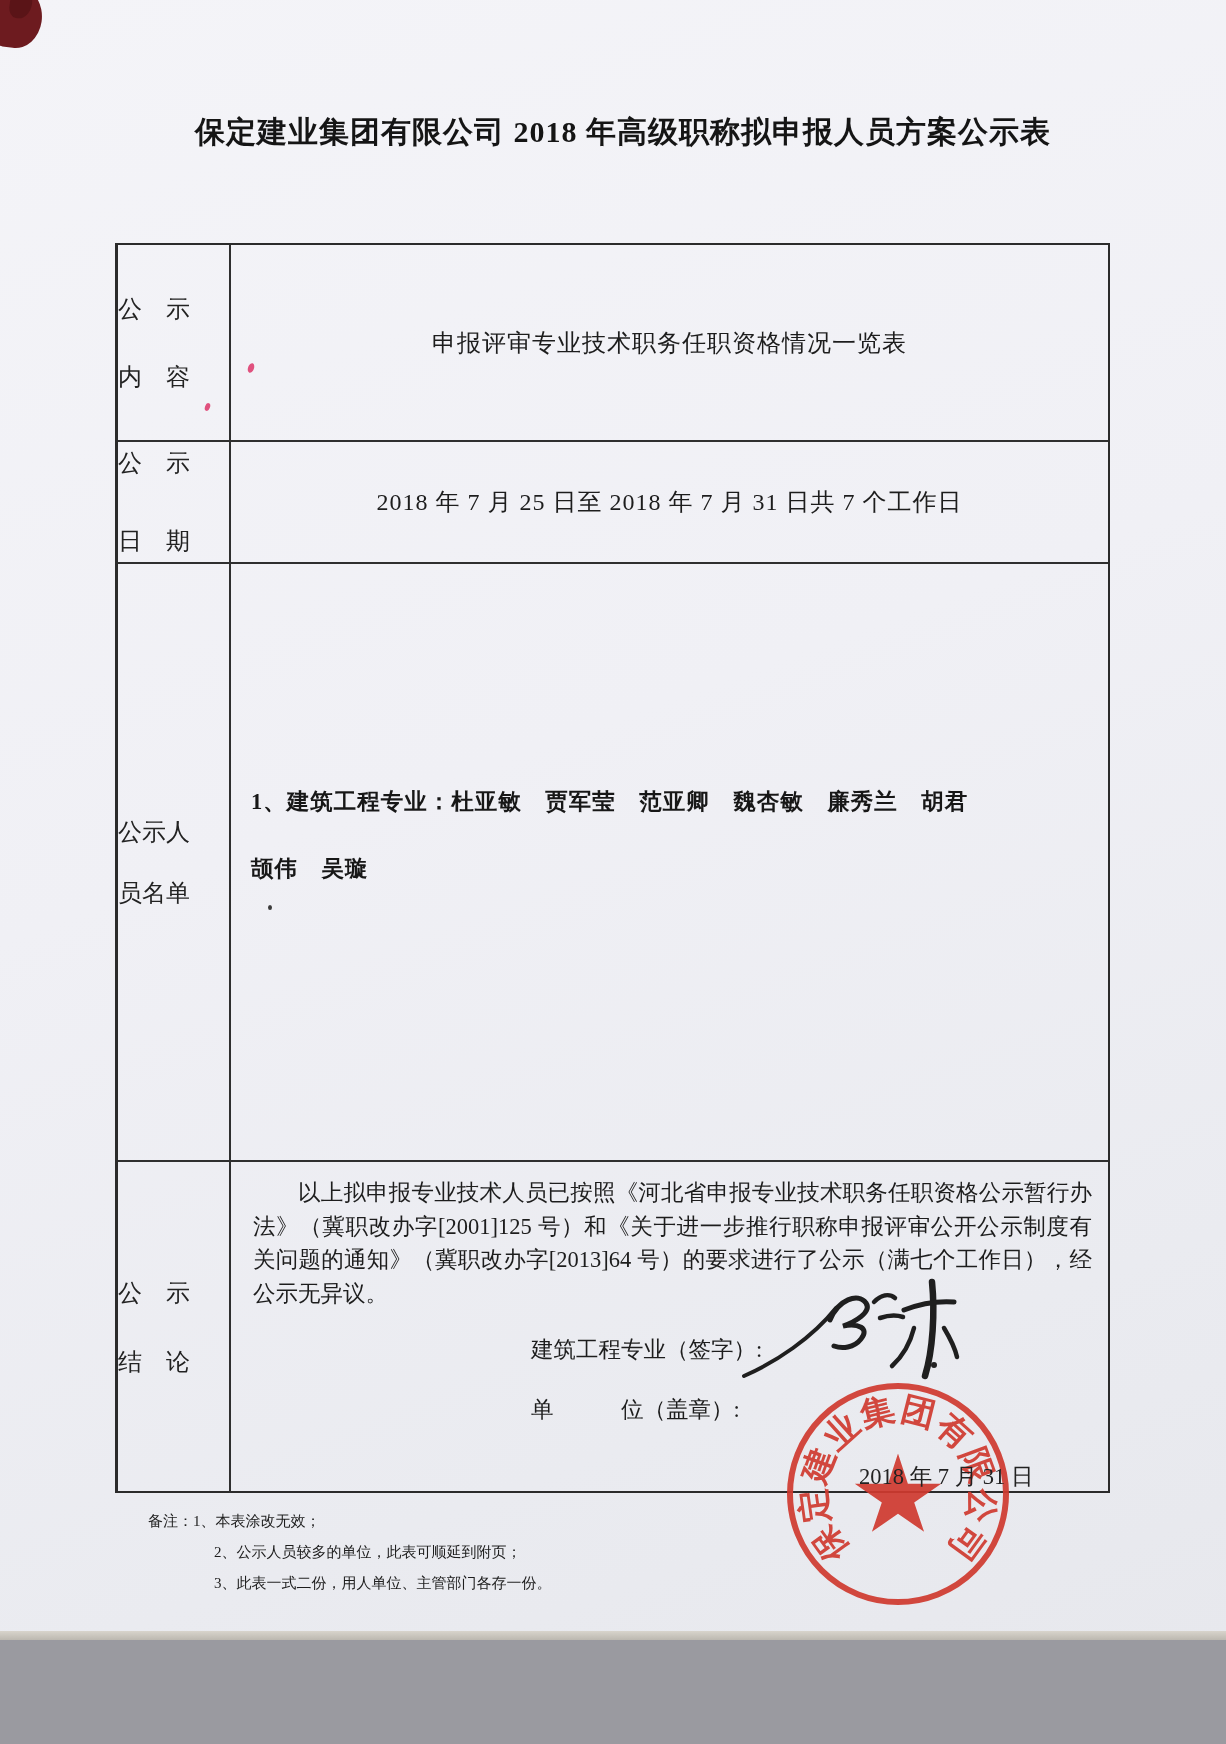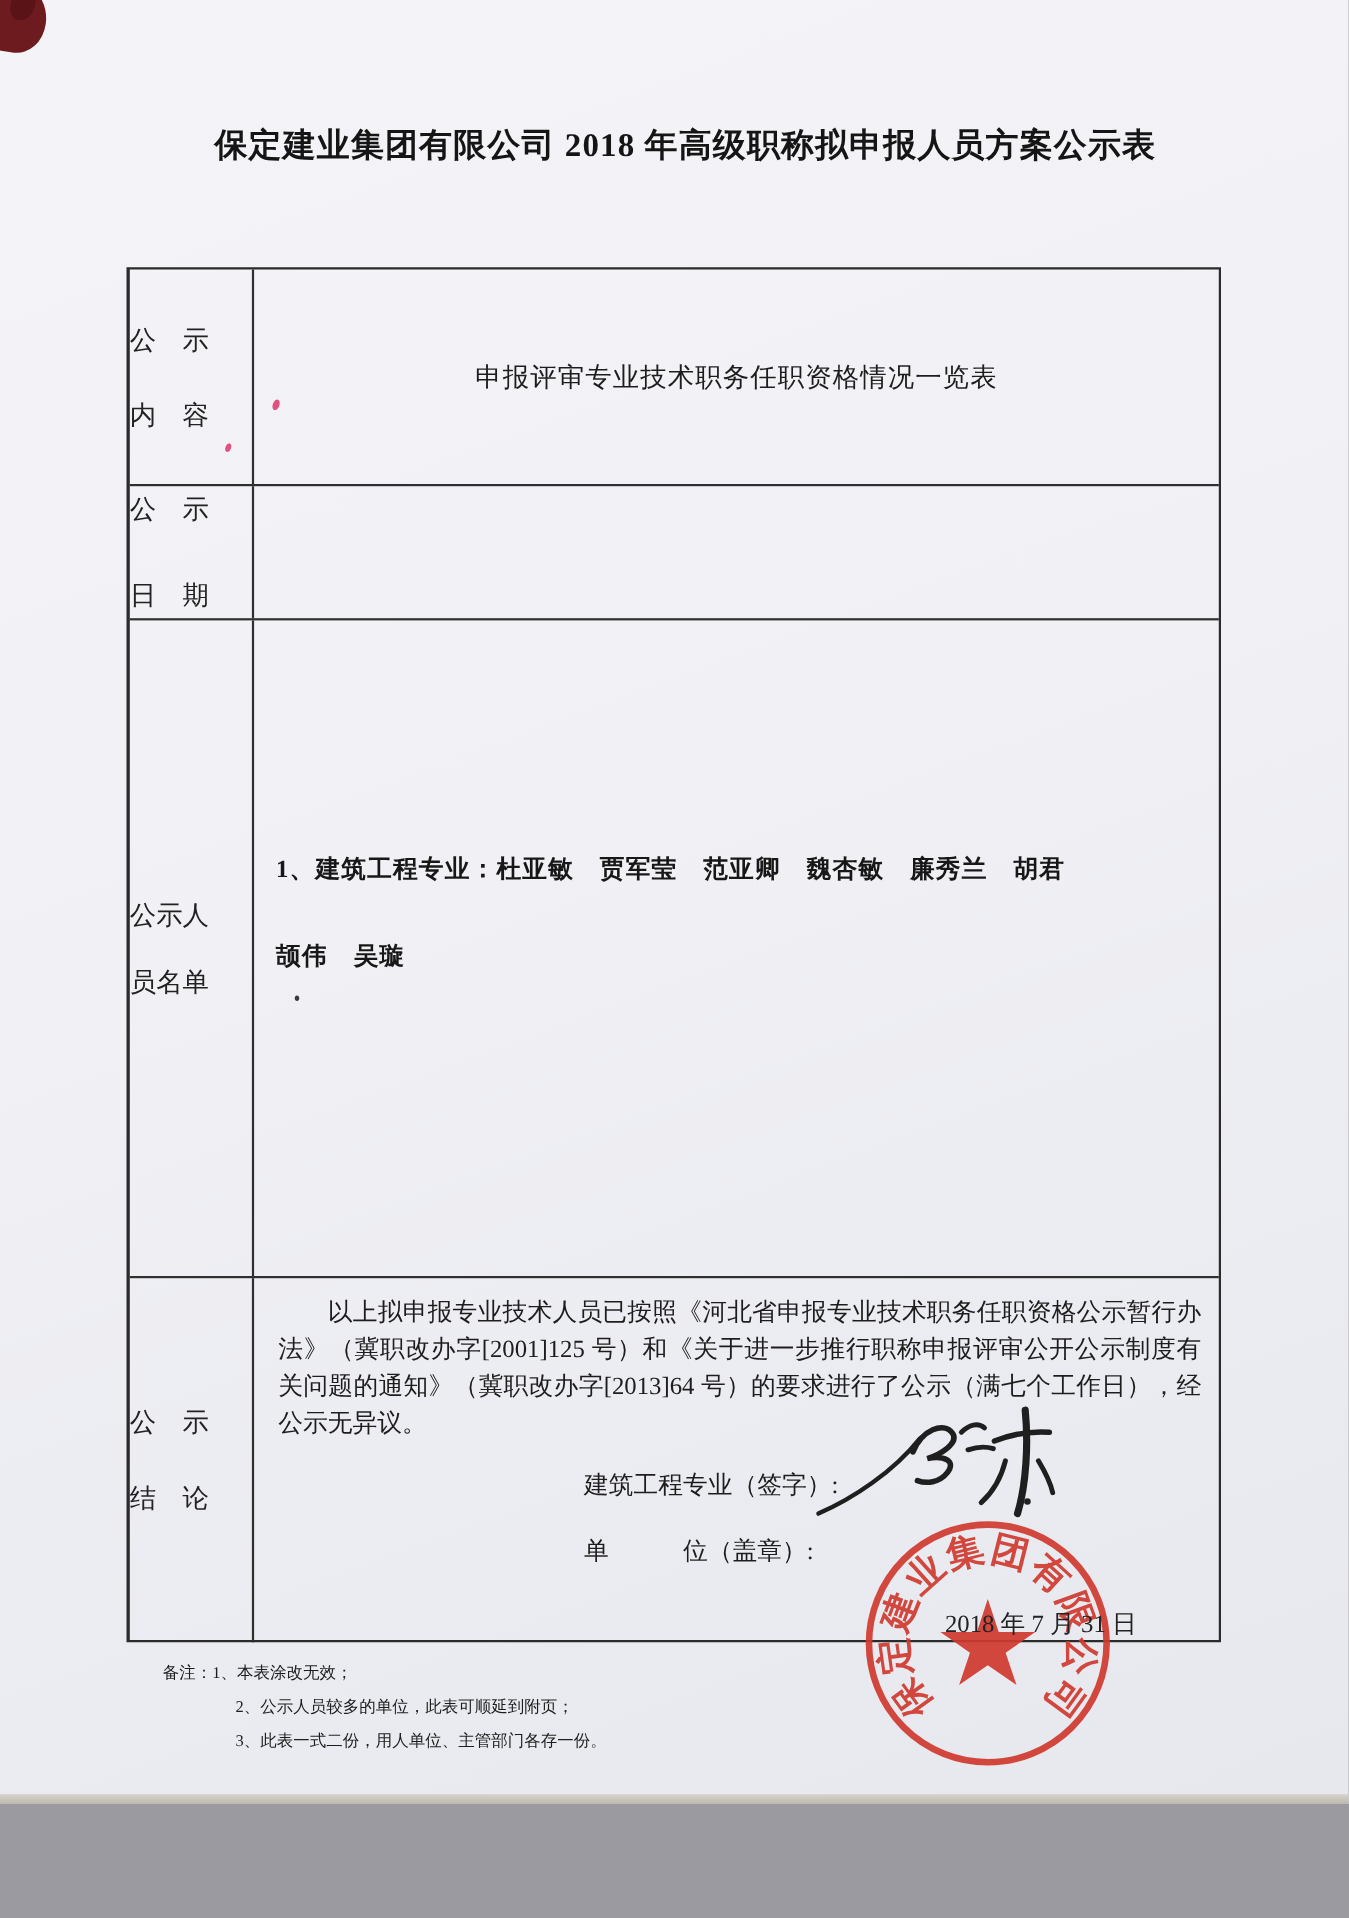--- a/index.html
+++ b/index.html
@@ -62,21 +62,21 @@
   .row-4 .label-cell{row-gap:37px;}
   .content-cell{
     position:absolute;left:113px;top:0;bottom:0;right:0;border-radius:13px;
   }
   .center-text{
     position:absolute;left:0;top:0;width:100%;height:100%;
     display:flex;align-items:center;justify-content:center;
     font-size:24px;letter-spacing:1px;color:#1d1d1d;
   }
   .names-line{position:absolute;left:20px;font-size:22.5px;font-weight:700;color:#171717;letter-spacing:1px;}
-  .names-line.l1{top:210px;text-align:center;}
+  .names-line.l1{top:222px;text-align:center;}
   .names-line.l2{top:289px;}
 
   .conclusion-par{
     margin:0;padding:14px 16px 0 22px;
     font-size:22.5px;line-height:33.5px;text-indent:2em;
     text-align:justify;color:#1d1d1d;
   }
   .sign-label{position:absolute;left:300px;top:172px;font-size:22.5px;color:#1d1d1d;}
   .seal-label{position:absolute;left:300px;top:232px;font-size:22.5px;color:#1d1d1d;}
   .date-line{position:absolute;left:628px;top:299px;font-size:22.5px;color:#222;z-index:6;}
@@ -131,20 +131,23 @@
       </div>
       <div class="content-cell">
         <div class="center-text">申报评审专业技术职务任职资格情况一览表</div>
       </div>
     </div>
 
     <div class="form-row row-2">
       <div class="label-cell">
         <div>公　示</div>
         <div>日　期</div>
+      </div>
+      <div class="content-cell">
+        <div class="center-text">2018 年 7 月 25 日至 2018 年 7 月 31 日共 7 个工作日</div>
       </div>
     </div>
 
     <div class="form-row row-3">
       <div class="label-cell">
         <div>公示人</div>
         <div>员名单</div>
       </div>
       <div class="content-cell">
         <div class="names-line l1">1、建筑工程专业：杜亚敏　贾军莹　范亚卿　魏杏敏　廉秀兰　胡君</div>

